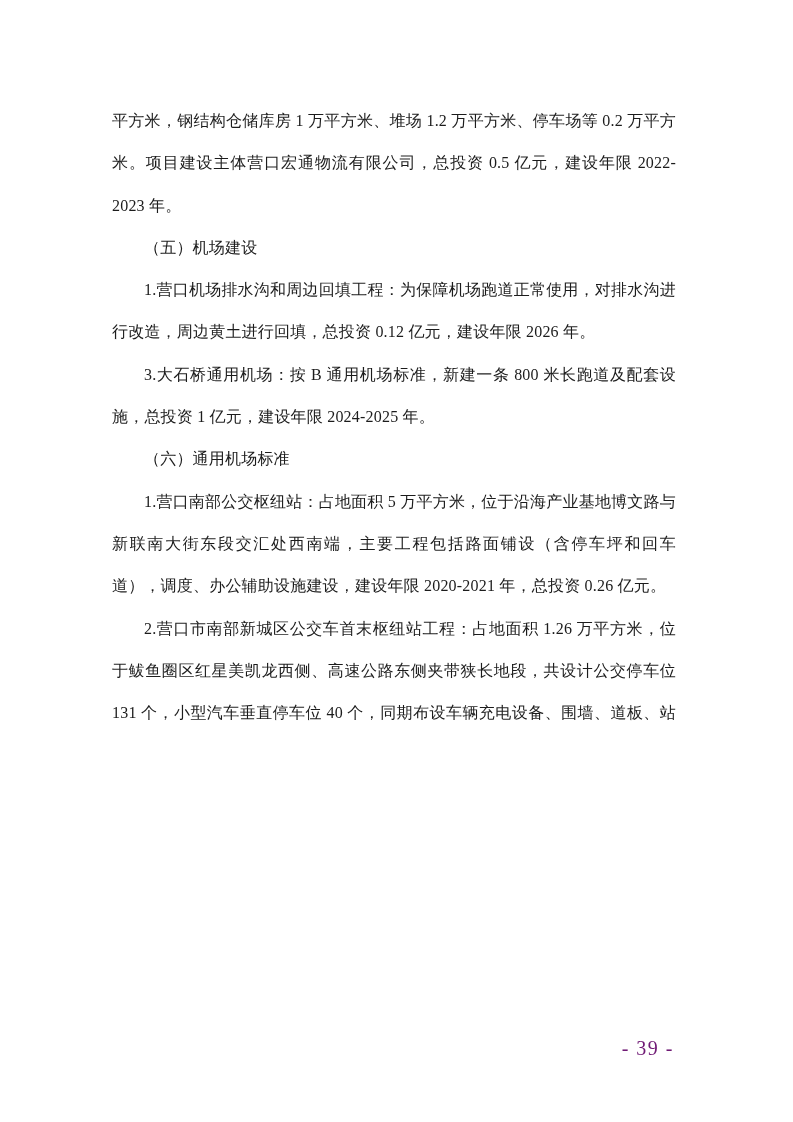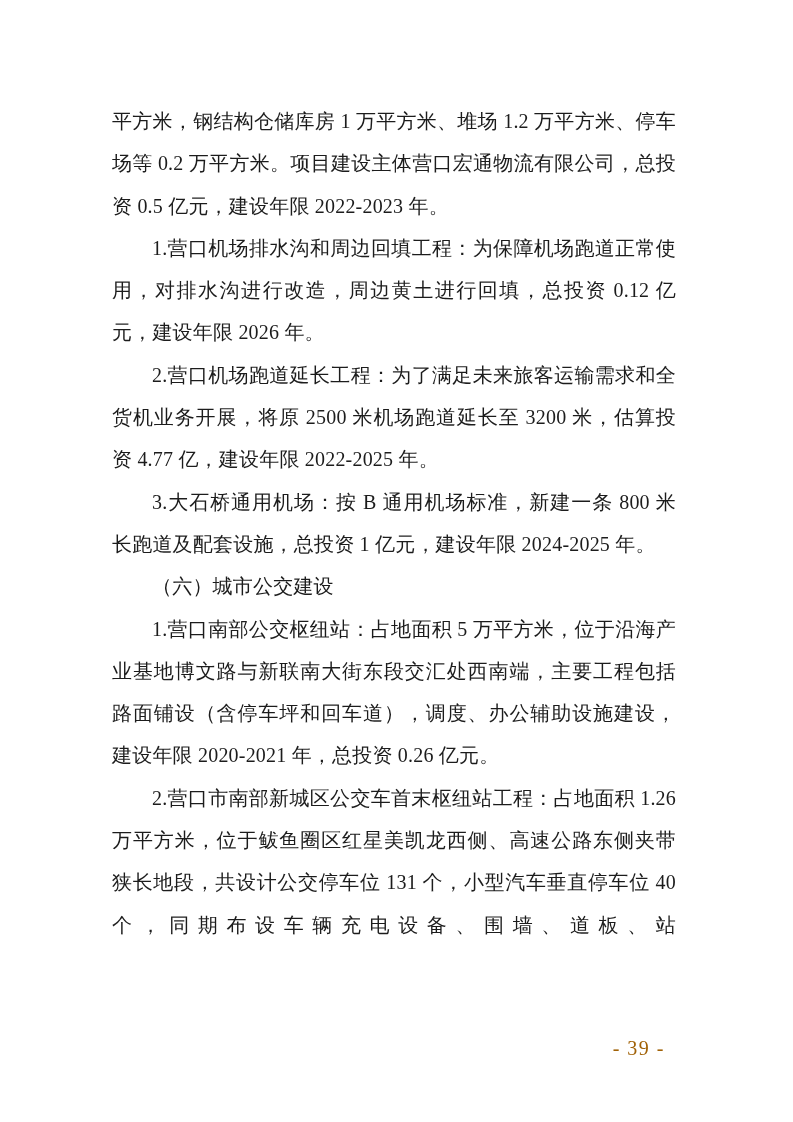--- a/index.html
+++ b/index.html
@@ -18,56 +18,56 @@
     color: #1c1c1c;
   }
   .text-block {
     position: absolute;
     left: 112px;
     top: 100px;
     width: 564px;
   }
   .text-block p {
     margin: 0;
-    font-size: 20px;
+    font-size: 16px;
     line-height: 42.3px;
     text-align: justify;
     text-justify: inter-ideograph;
     text-indent: 2em;
     letter-spacing: 0.2px;
   }
   .text-block p.continuation {
     text-indent: 0;
   }
   .text-block p.runs-over {
     
     text-align-last: justify;
   }
   .text-block p.section-heading {
     text-align: left;
     text-align-last: left;
   }
   .page-number {
     position: absolute;
     top: 1036px;
-    right: 128px;
+    right: 119px;
     font-size: 20px;
     line-height: 24px;
     letter-spacing: 1.5px;
-    color: #a16207;
+    color: #701a75;
   }
 </style>
 </head>
 <body>
 
 <div class="page">
   <div class="text-block">
     <p class="continuation">平方米，钢结构仓储库房 1 万平方米、堆场 1.2 万平方米、停车场等 0.2 万平方米。项目建设主体营口宏通物流有限公司，总投资 0.5 亿元，建设年限 2022-2023 年。</p>
+    <p class="section-heading">（五）机场建设</p>
     <p>1.营口机场排水沟和周边回填工程：为保障机场跑道正常使用，对排水沟进行改造，周边黄土进行回填，总投资 0.12 亿元，建设年限 2026 年。</p>
-    <p>2.营口机场跑道延长工程：为了满足未来旅客运输需求和全货机业务开展，将原 2500 米机场跑道延长至 3200 米，估算投资 4.77 亿，建设年限 2022-2025 年。</p>
     <p>3.大石桥通用机场：按 B 通用机场标准，新建一条 800 米长跑道及配套设施，总投资 1 亿元，建设年限 2024-2025 年。</p>
-    <p class="section-heading">（六）城市公交建设</p>
+    <p class="section-heading">（六）通用机场标准</p>
     <p>1.营口南部公交枢纽站：占地面积 5 万平方米，位于沿海产业基地博文路与新联南大街东段交汇处西南端，主要工程包括路面铺设（含停车坪和回车道），调度、办公辅助设施建设，建设年限 2020-2021 年，总投资 0.26 亿元。</p>
     <p class="runs-over">2.营口市南部新城区公交车首末枢纽站工程：占地面积 1.26 万平方米，位于鲅鱼圈区红星美凯龙西侧、高速公路东侧夹带狭长地段，共设计公交停车位 131 个，小型汽车垂直停车位 40 个，同期布设车辆充电设备、围墙、道板、站</p>
   </div>
 
   <div class="page-number">- 39 -</div>
 </div>
 
 </body></html>

